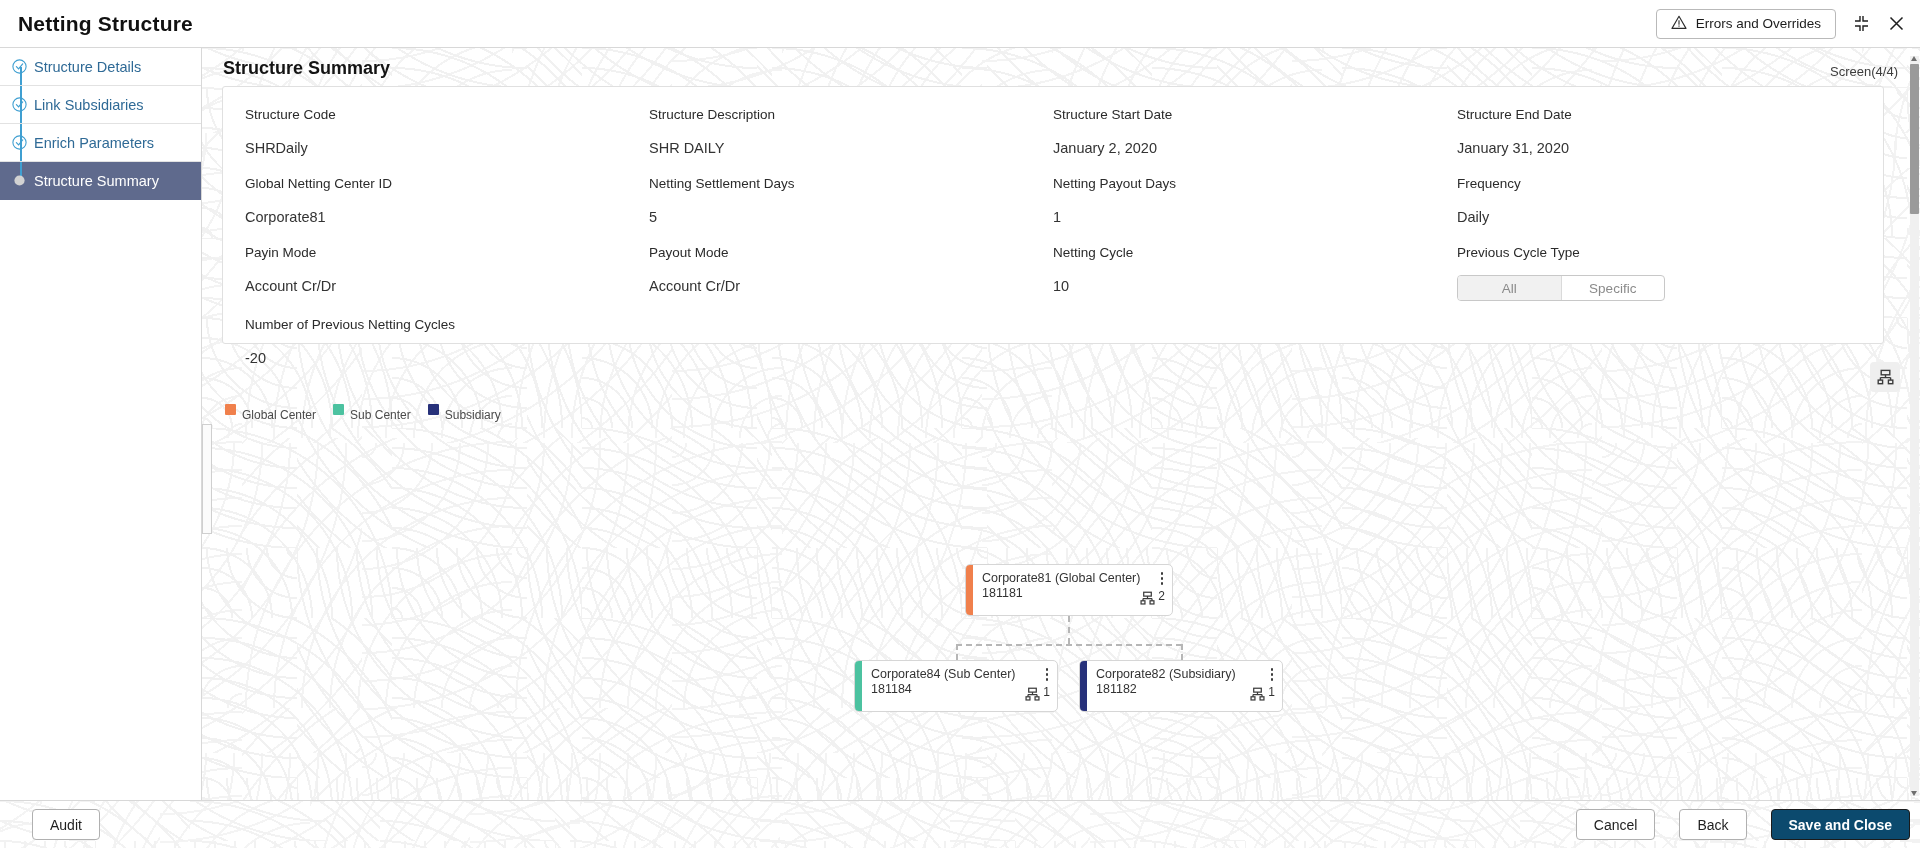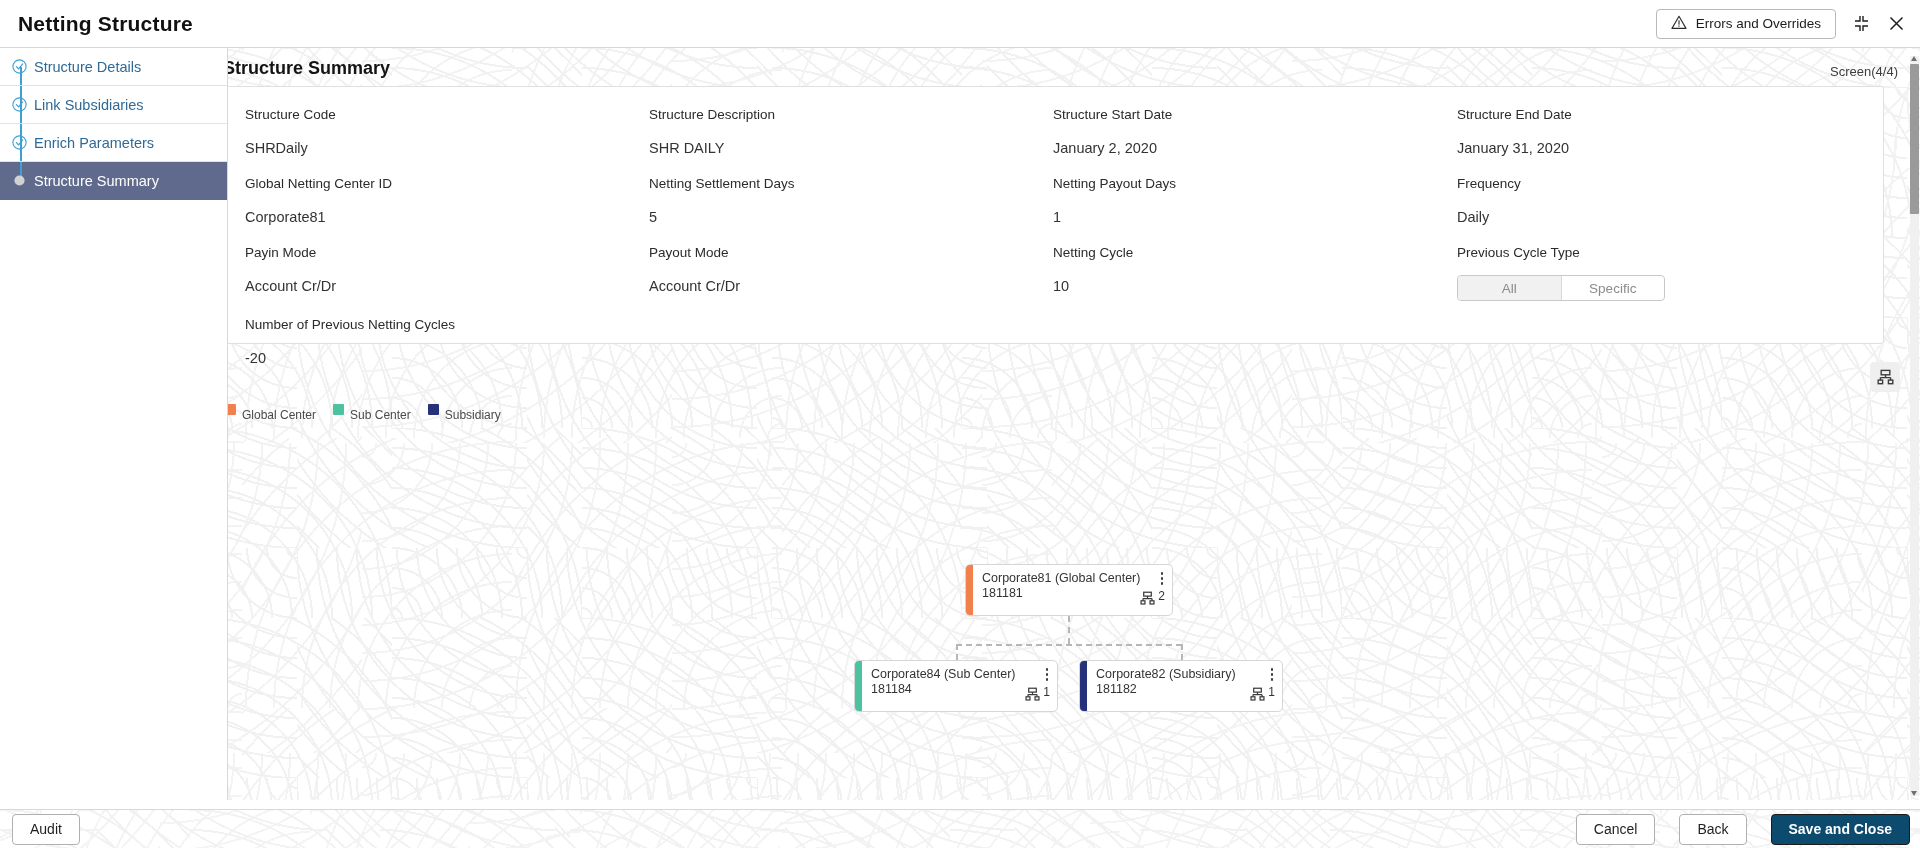--- a/index.html
+++ b/index.html
@@ -41,21 +41,21 @@
   .errors-btn {
     display: flex; align-items: center; gap: 9px;
     height: 30px; padding: 0 14px;
     border: 1px solid #b9b9b9; border-radius: 4px; background: #fff;
     font-size: 13.5px; color: #1c1c1c; cursor: pointer; white-space: nowrap;
   }
   .icon-btn { cursor: pointer; display: flex; align-items: center; justify-content: center; }
 
   
   .sidebar {
-    position: absolute; left: 0; top: 48px; width: 228px; height: 752px;
+    position: absolute; left: 0; top: 48px; width: 202px; height: 752px;
     background: #ffffff; border-right: 1px solid #d8d8d8; z-index: 5;
   }
   .step {
     position: relative; height: 38px; display: flex; align-items: center;
     border-bottom: 1px solid #e2e2e2; padding-left: 12px; cursor: pointer;
   }
   .step-label { font-size: 14.5px; color: #2f6a96; margin-left: 7px; white-space: nowrap; }
   .step.active { background: #5f6a8d; border-bottom: 1px solid #5f6a8d; }
   .step.active .step-label { color: #ffffff; }
   .step-dot { width: 15px; height: 15px; flex: 0 0 15px; position: relative; z-index: 2; }
@@ -159,23 +159,23 @@
     position: absolute; right: 7px; bottom: 5px; display: flex; align-items: flex-start; gap: 3px;
   }
   .node-count .cnt { font-size: 12px; color: #333; line-height: 11px; }
 
   .conn { position: absolute; background: none; }
   .conn.v { width: 0; border-left: 2px dashed #b6b6b6; }
   .conn.h { height: 0; border-top: 2px dashed #b6b6b6; }
 
   
   .footer {
-    position: absolute; left: 0; bottom: 0; width: 1920px; height: 39px;
+    position: absolute; left: 0; bottom: 0; width: 1920px; height: 48px;
     background: #ffffff; border-top: 1px solid #d8d8d8;
-    display: flex; align-items: center; z-index: 6;
+    display: flex; align-items: center; z-index: 6; padding-left: 20px;
   }
   .btn {
     height: 31px; padding: 0 17px; border-radius: 4px; font-size: 14px;
     display: flex; align-items: center; justify-content: center; cursor: pointer; white-space: nowrap;
   }
   .btn-outline { background: #fff; border: 1px solid #b0b0b0; color: #1f1f1f; }
   .btn-dark { background: #0c4a6e; border: 1px solid #1b1b1b; color: #fff; font-weight: bold; }
   .footer-left { margin-left: 12px; }
   .footer-right { margin-left: auto; display: flex; align-items: center; gap: 13px; margin-right: 10px; }
 </style>

